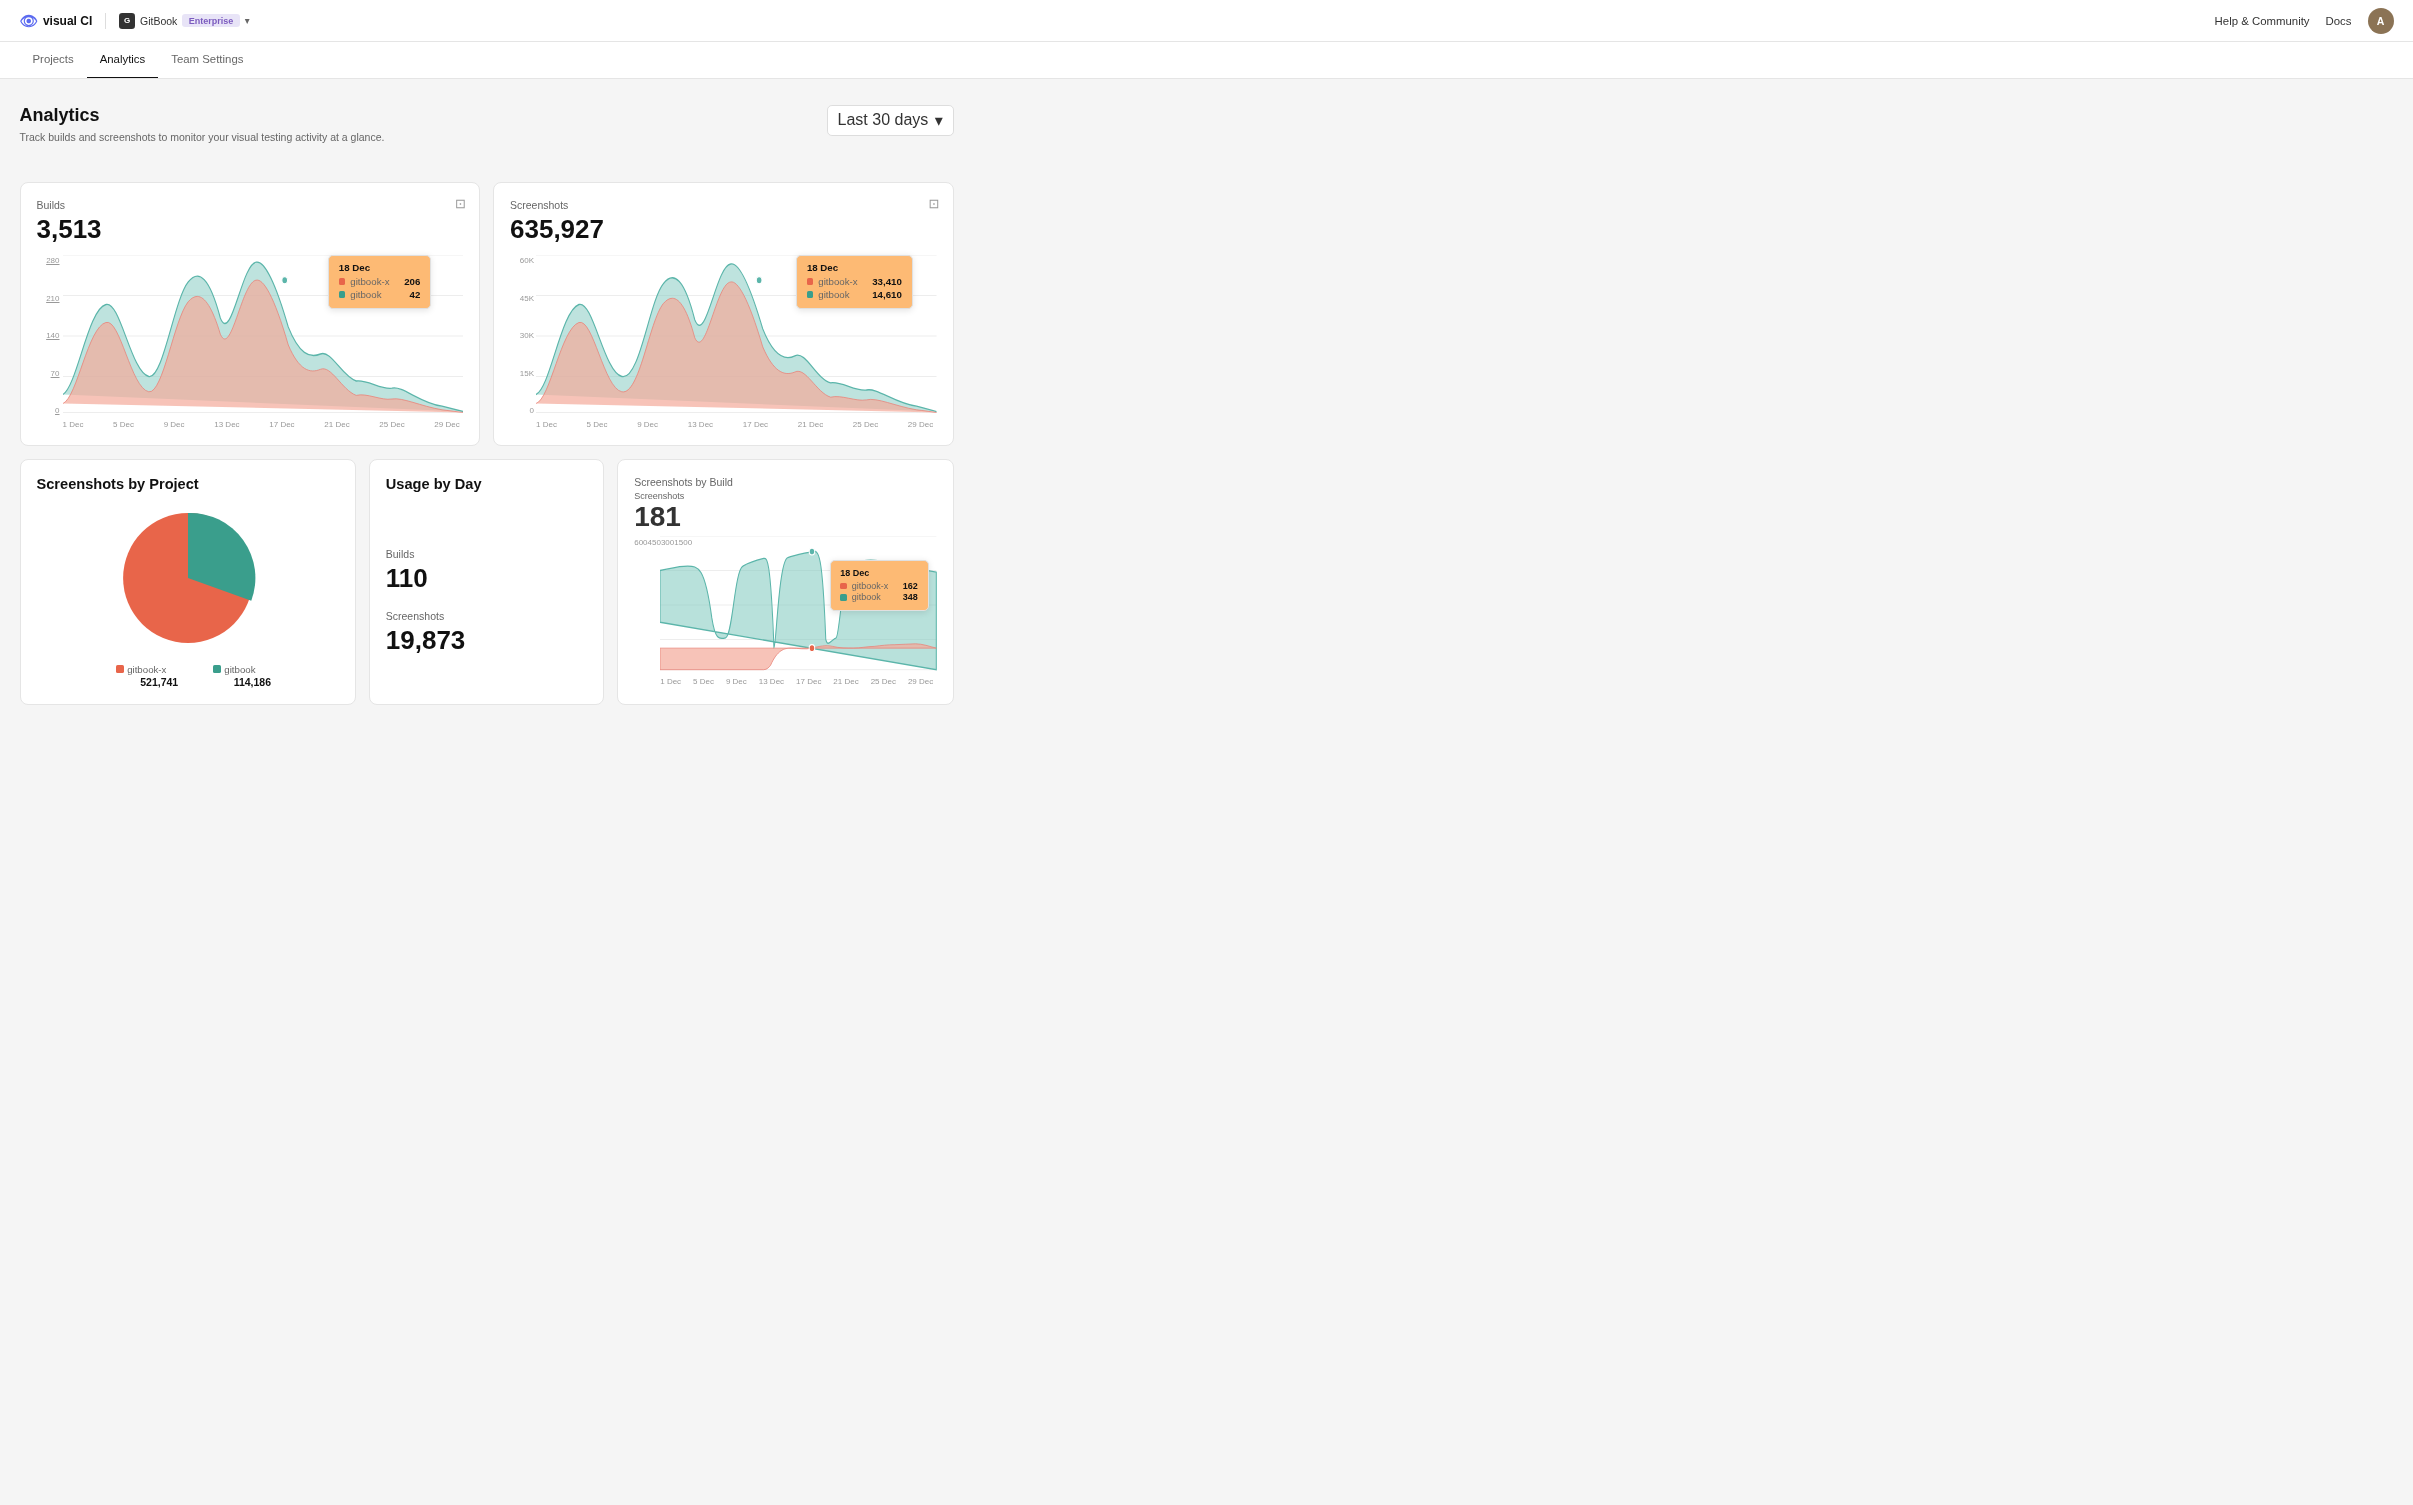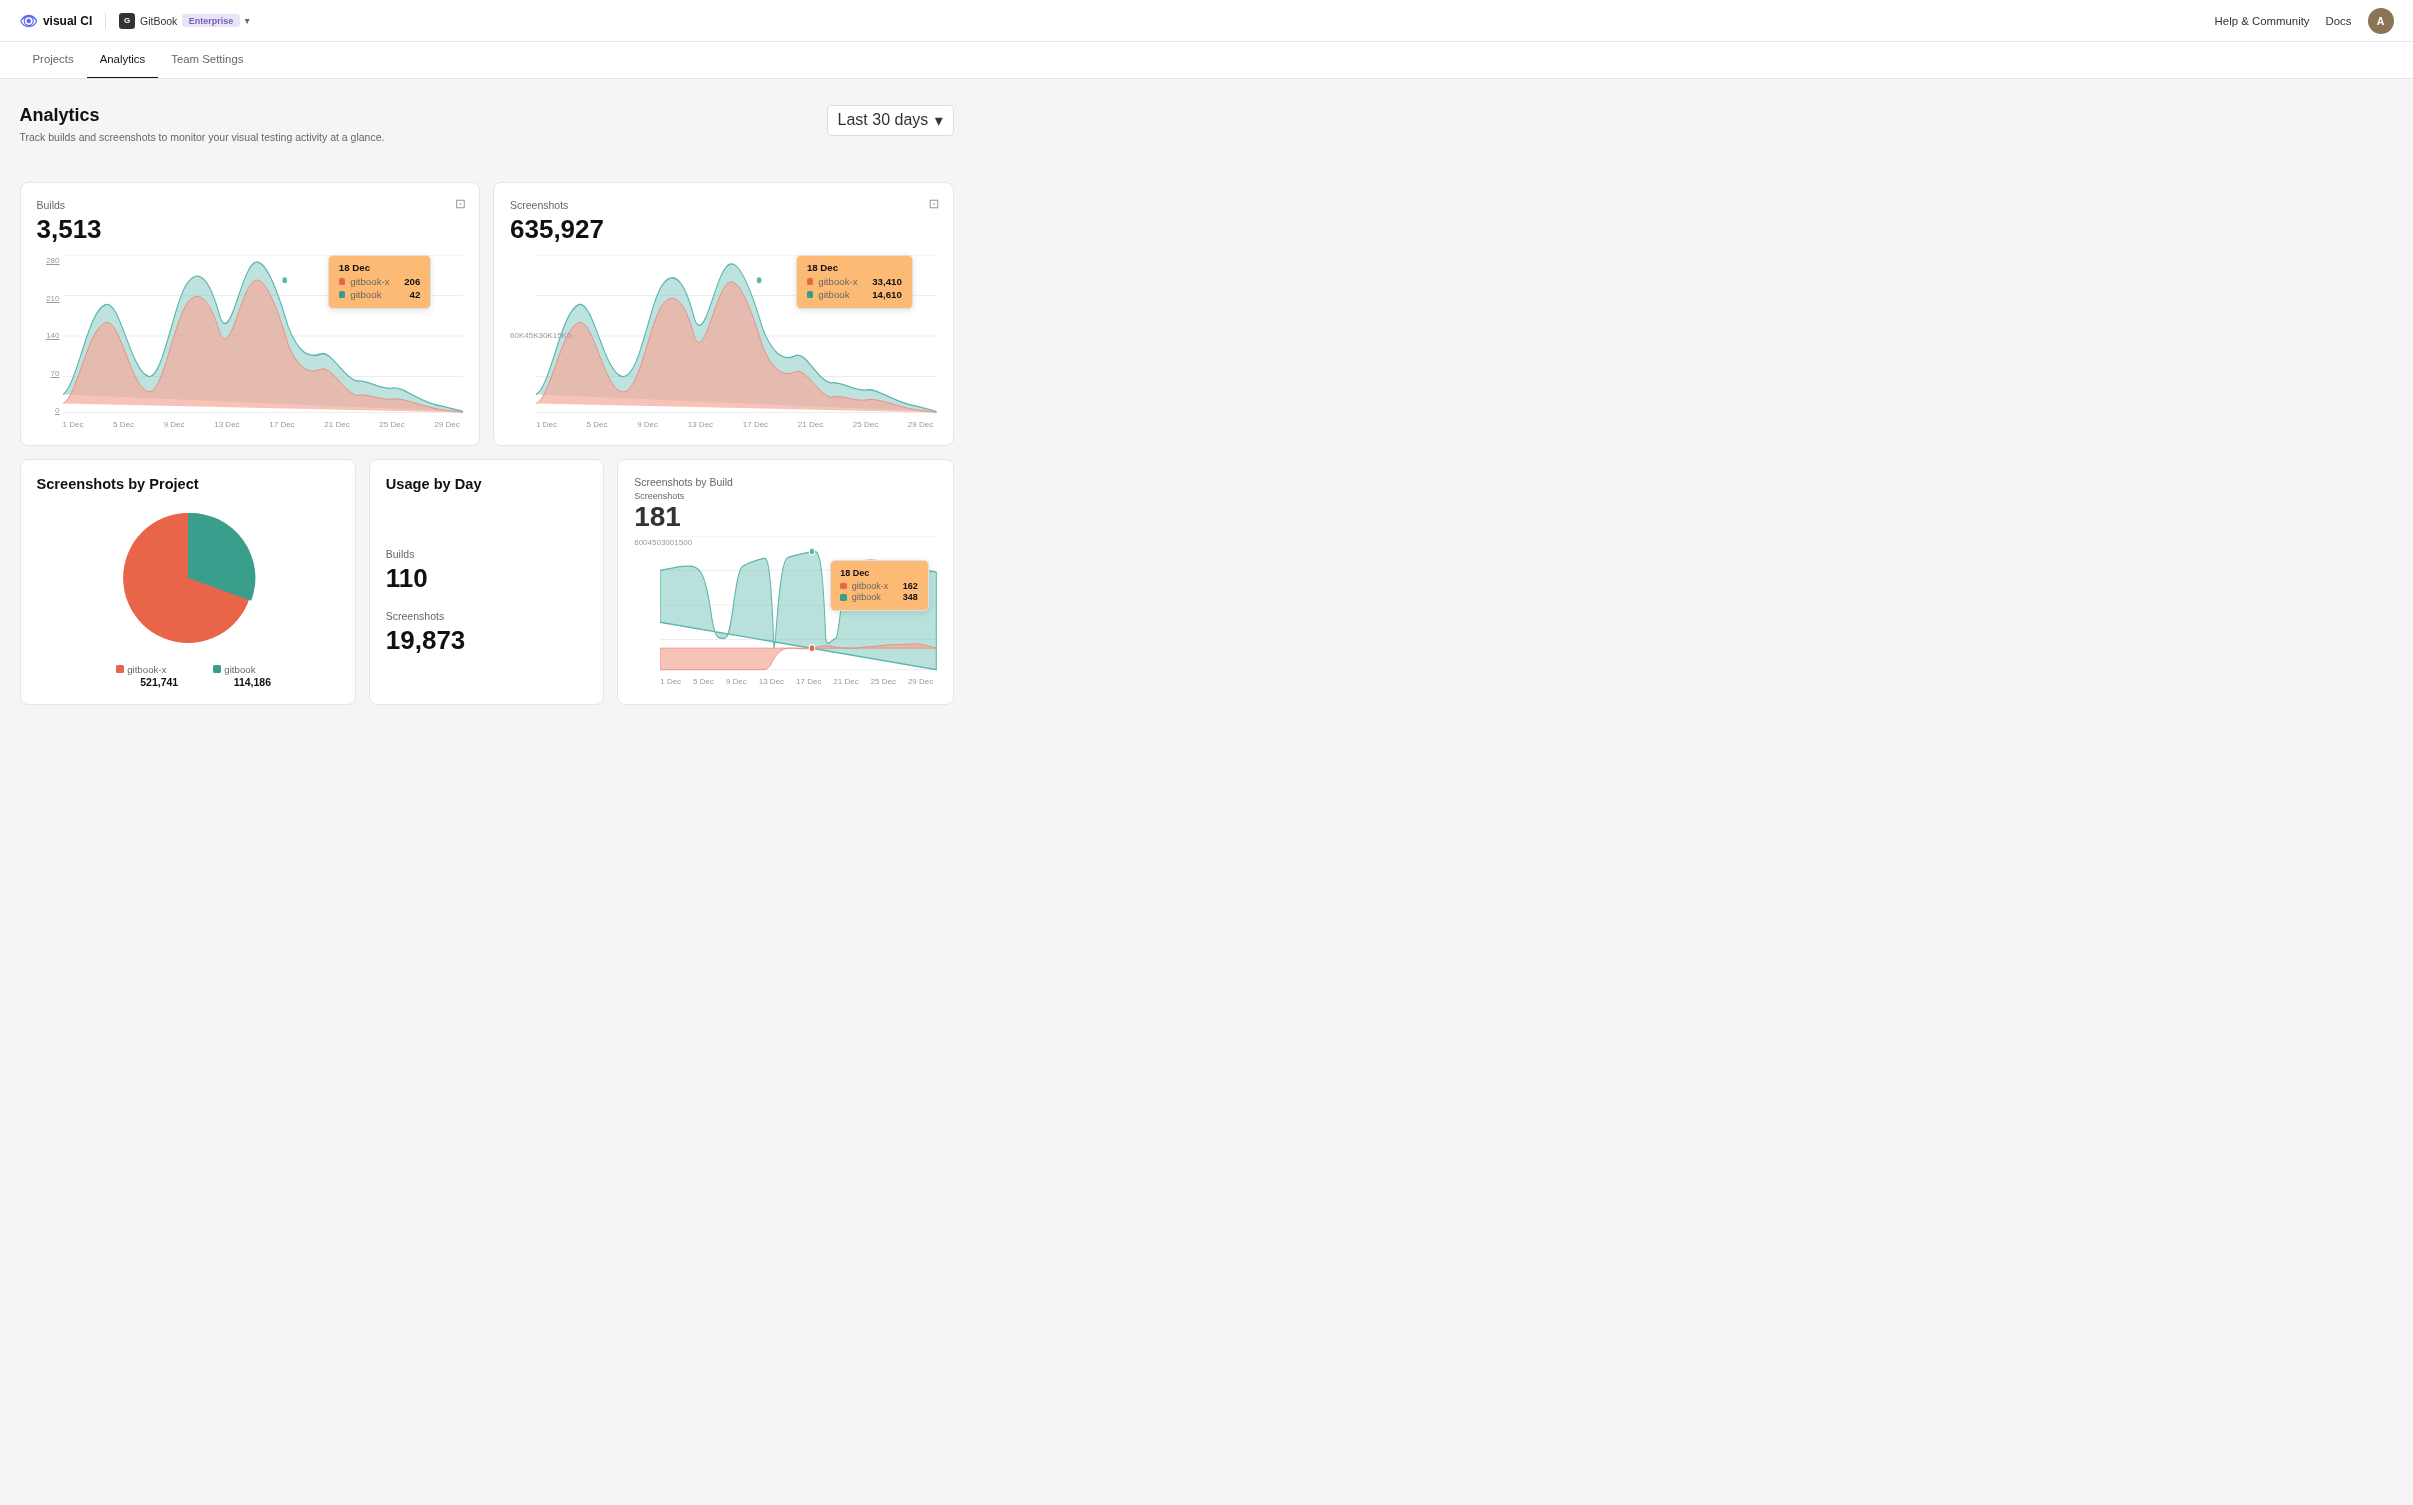--- a/index.html
+++ b/index.html
@@ -178,21 +178,21 @@
           <line x1="0" y1="135" x2="560" y2="135" class="axis-line"></line>
           <line x1="0" y1="175" x2="560" y2="175" class="axis-line"></line>
 
           <path d="M0,155 C20,148 35,62 60,55 C80,50 95,130 120,135 C145,140 158,52 178,32 C193,16 208,28 222,72 C237,102 252,12 272,10 C282,8 297,28 317,82 C332,112 347,118 362,112 C377,106 392,138 412,142 C427,140 447,152 462,150 C477,147 502,165 532,168 C542,170 552,172 560,174" fill="#7ec8be" fill-opacity="0.5" stroke="#5bb5aa" stroke-width="1.5"></path>
 
           <path d="M0,165 C20,160 35,82 60,75 C80,70 95,148 120,152 C145,156 158,74 178,54 C193,40 208,50 222,92 C237,118 252,32 272,30 C282,28 297,48 317,102 C332,130 347,135 362,130 C377,124 392,153 412,158 C427,155 447,163 462,161 C477,158 502,168 532,172 C542,173 552,174 560,175" fill="#f4a99a" fill-opacity="0.7" stroke="#e8847a" stroke-width="1"></path>
 
           <circle cx="312" cy="28" r="4" fill="#5bb5aa" stroke="white" stroke-width="1.5"></circle>
         </svg>
 
-        <div style="position:absolute;top:0;left:0;height:100%;display:flex;flex-direction:row;justify-content:space-between;padding:1.6px 0;font-size:8px;color:#999;width:24px;text-align:right;align-items:center;">
+        <div style="position:absolute;top:0;left:0;height:100%;display:flex;flex-direction:column;justify-content:space-between;padding:1.6px 0;font-size:8px;color:#999;width:24px;text-align:right;">
           <span>60K</span>
             <span>45K</span>
             <span>30K</span>
             <span>15K</span>
             <span>0</span>
         </div>
 
         <div class="tooltip" style="top:0px;right:24px;">
           <div class="tooltip-date">18 Dec</div>
           <div class="tooltip-row">

